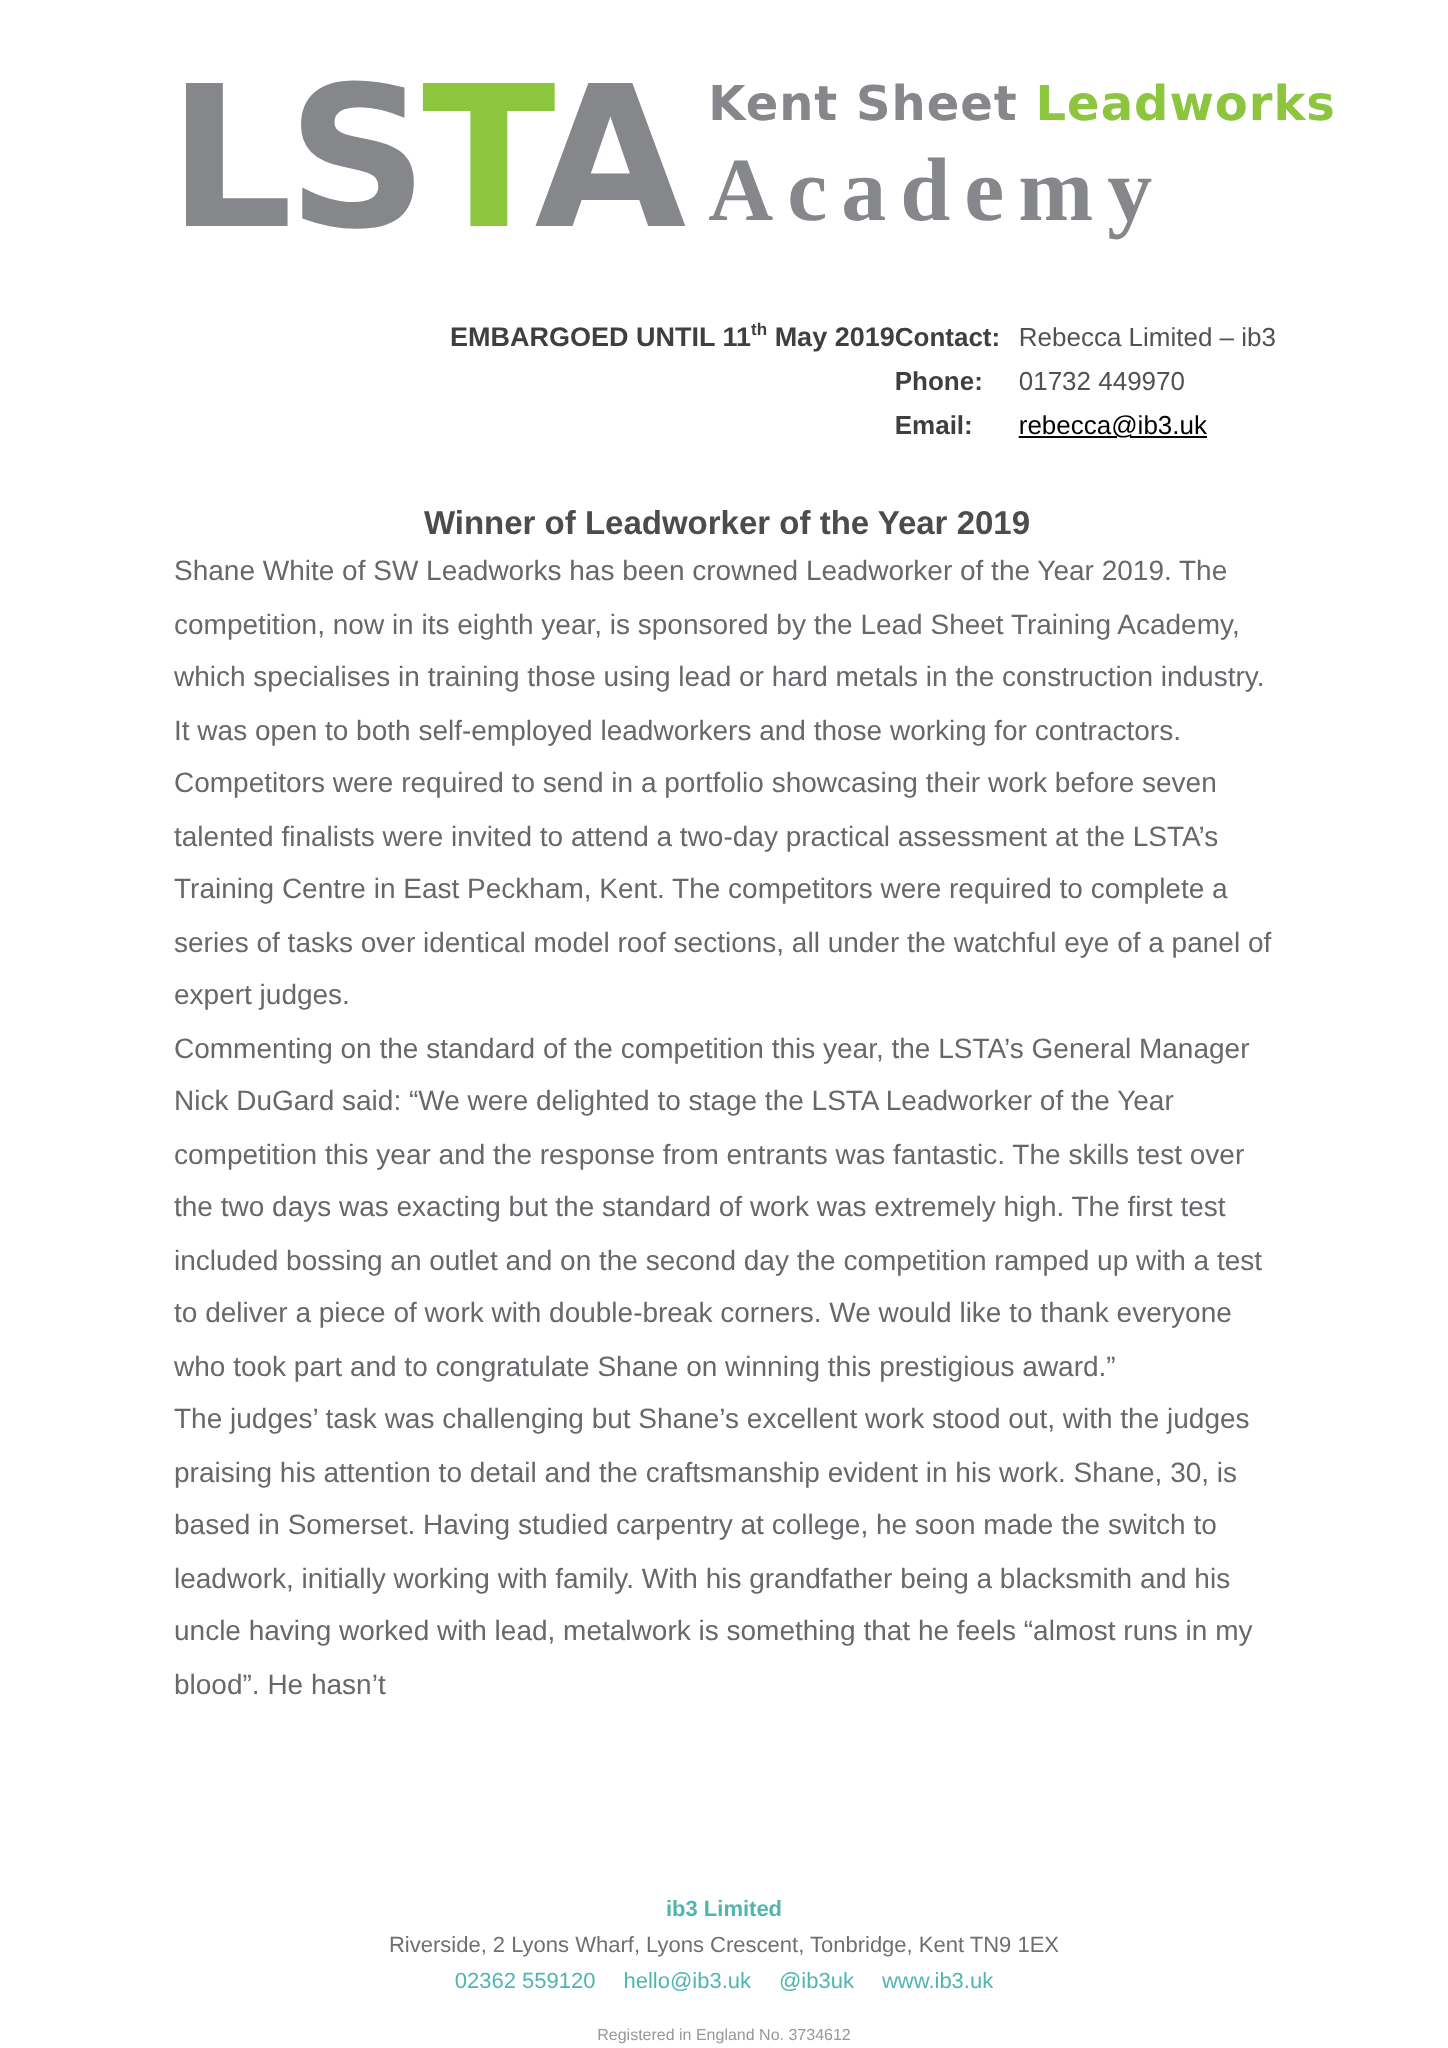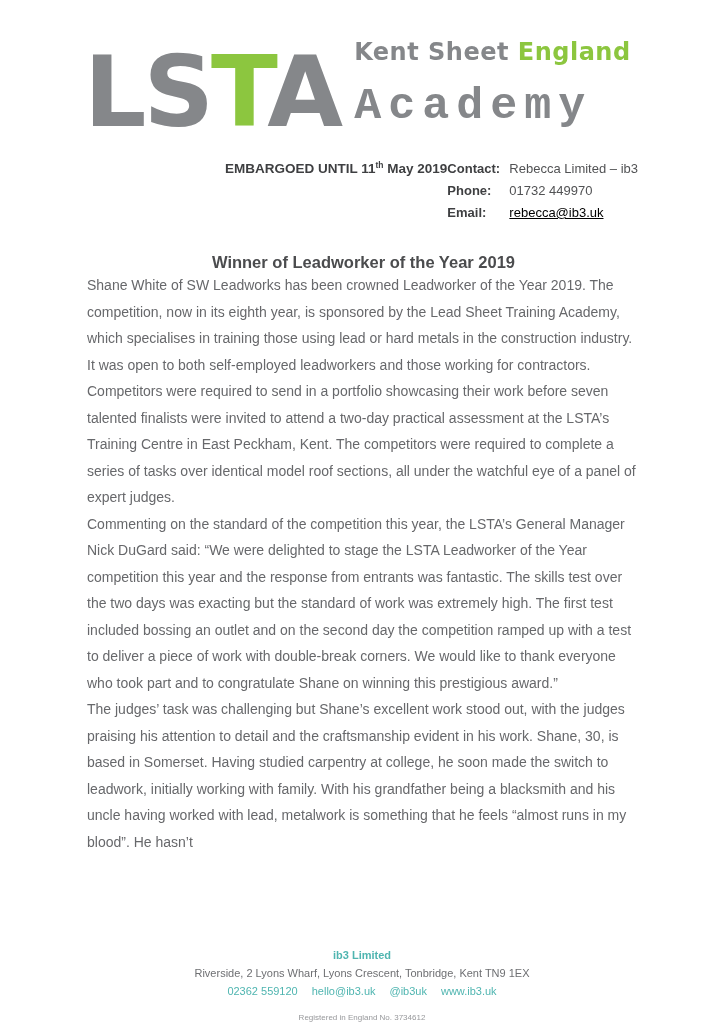--- a/index.html
+++ b/index.html
@@ -21,22 +21,22 @@
     color:#85878A;white-space:nowrap;
   }
   .logo-mark .green{color:#8CC63F;}
   .logo-right{display:flex;flex-direction:column;align-items:flex-start;padding-bottom:2px;}
   .logo-tagline{
     font-family:"DejaVu Sans",sans-serif;font-weight:bold;
     font-size:24px;line-height:24px;letter-spacing:0.5px;color:#85878A;white-space:nowrap;
   }
   .logo-tagline .green{color:#8CC63F;}
   .logo-academy{
-    font-family:Liberation Mono, monospace;font-weight:bold;
-    font-size:45px;line-height:46px;letter-spacing:7px;color:#85878A;margin-top:20px;white-space:nowrap;
+    font-family:Liberation Serif, serif;font-weight:bold;
+    font-size:45px;line-height:46px;letter-spacing:7px;color:#85878A;margin-top:8px;white-space:nowrap;
   }
 
   
   .meta-row{position:absolute;left:87px;right:86px;top:160px;display:flex;justify-content:flex-end;}
   .embargo{
     font-size:13.5px;font-weight:bold;color:#3E3F41;line-height:18px;white-space:nowrap;
   }
   .embargo sup{font-size:8.5px;vertical-align:super;line-height:0;}
   .contact-block{display:grid;grid-template-columns:62px auto;row-gap:5px;font-size:13px;line-height:17px;}
   .contact-block .lbl{font-weight:bold;color:#3E3F41;}
@@ -66,21 +66,21 @@
   .footer .registered{font-size:8px;color:#97989B;line-height:10px;margin-top:13px;}
 </style>
 </head>
 <body>
 
 <div class="page">
 
   <div class="logo">
     <div class="logo-mark"><span>LS</span><span class="green">T</span><span>A</span></div>
     <div class="logo-right">
-      <div class="logo-tagline"><span>Kent Sheet </span><span class="green">England</span></div>
+      <div class="logo-tagline"><span>Kent Sheet </span><span class="green">Leadworks</span></div>
       <div class="logo-academy">Academy</div>
     </div>
   </div>
 
   <div class="meta-row">
     <div class="embargo"><span>EMBARGOED UNTIL 11</span><sup>th</sup><span> May 2019</span></div>
     <div class="contact-block">
       <span class="lbl">Contact:</span>
       <span class="val">Rebecca Limited – ib3</span>
       <span class="lbl">Phone:</span>

